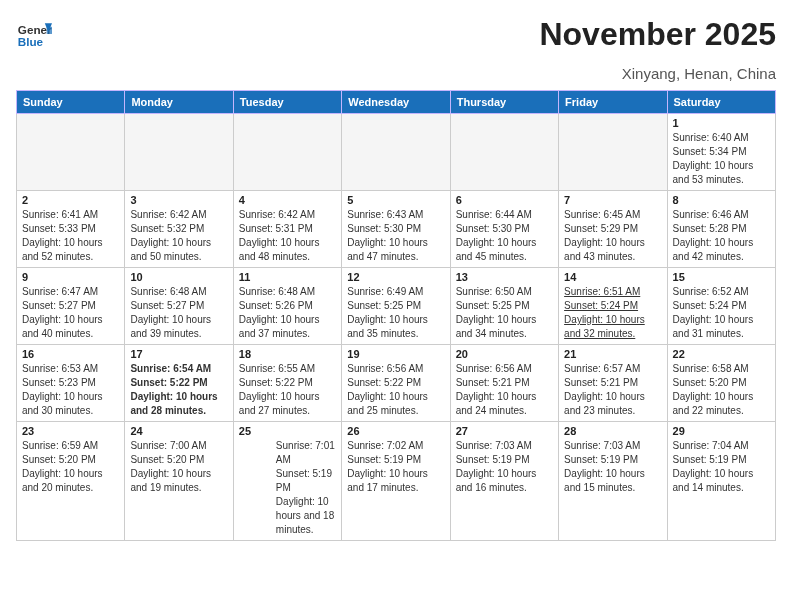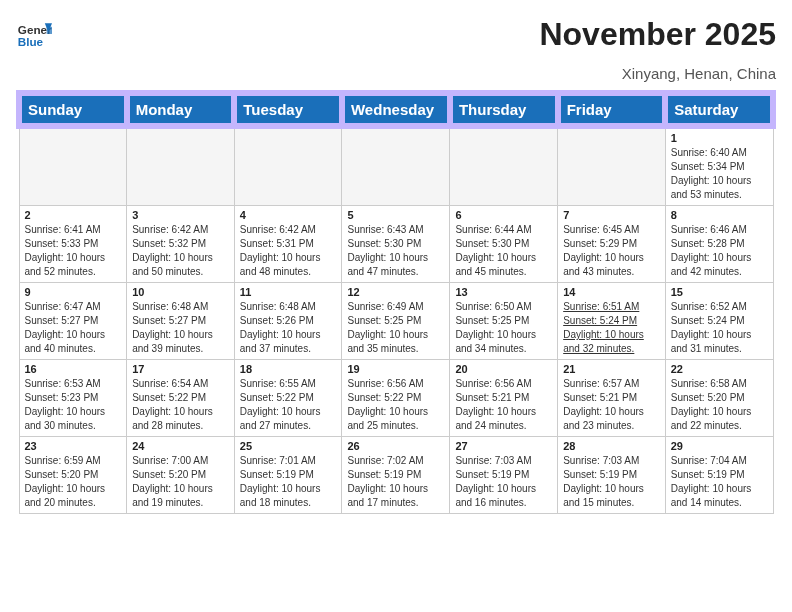--- a/index.html
+++ b/index.html
@@ -37,25 +37,25 @@
       margin-top: 12px;
     }
     .calendar {
       width: 100%;
       border-collapse: collapse;
       border: 1px solid #bbb;
     }
     .calendar th {
       background: #1a6fba;
       color: #fff;
-      font-size: 15px;
+      font-size: 11px;
       font-weight: bold;
       padding: 5px 6px;
       text-align: left;
-      border: 6px solid #c4b5fd;
+      border: 1px solid #c4b5fd;
     }
     .calendar td {
       vertical-align: top;
       border: 1px solid #ccc;
       padding: 3px 5px;
       width: 108px;
       min-height: 70px;
       background: #fff;
       font-size: 9.5px;
       color: #333;
@@ -212,21 +212,21 @@
       </tr>
       <tr class="week-row">
         <td>
           <span class="day-number">16</span>
           <div class="day-info" style="white-space: pre-line;">Sunrise: 6:53 AM
 Sunset: 5:23 PM
 Daylight: 10 hours and 30 minutes.</div>
         </td>
         <td>
           <span class="day-number">17</span>
-          <div class="day-info" style="white-space: pre-line;">Sunrise: 6:54 AM
+          <div class="day-info" style="white-space: pre-line; font-weight: bold;">Sunrise: 6:54 AM
 Sunset: 5:22 PM
 Daylight: 10 hours and 28 minutes.</div>
         </td>
         <td>
           <span class="day-number">18</span>
           <div class="day-info" style="white-space: pre-line;">Sunrise: 6:55 AM
 Sunset: 5:22 PM
 Daylight: 10 hours and 27 minutes.</div>
         </td>
         <td>
@@ -262,21 +262,21 @@
 Daylight: 10 hours and 20 minutes.</div>
         </td>
         <td>
           <span class="day-number">24</span>
           <div class="day-info" style="white-space: pre-line;">Sunrise: 7:00 AM
 Sunset: 5:20 PM
 Daylight: 10 hours and 19 minutes.</div>
         </td>
         <td>
           <span class="day-number">25</span>
-          <div class="day-info" style="white-space: pre-line;">Sunrise: 7:01 AM
+          <div class="day-info" style="white-space: pre-line; margin-left: 37px;">Sunrise: 7:01 AM
 Sunset: 5:19 PM
 Daylight: 10 hours and 18 minutes.</div>
         </td>
         <td>
           <span class="day-number">26</span>
           <div class="day-info" style="white-space: pre-line;">Sunrise: 7:02 AM
 Sunset: 5:19 PM
 Daylight: 10 hours and 17 minutes.</div>
         </td>
         <td>

